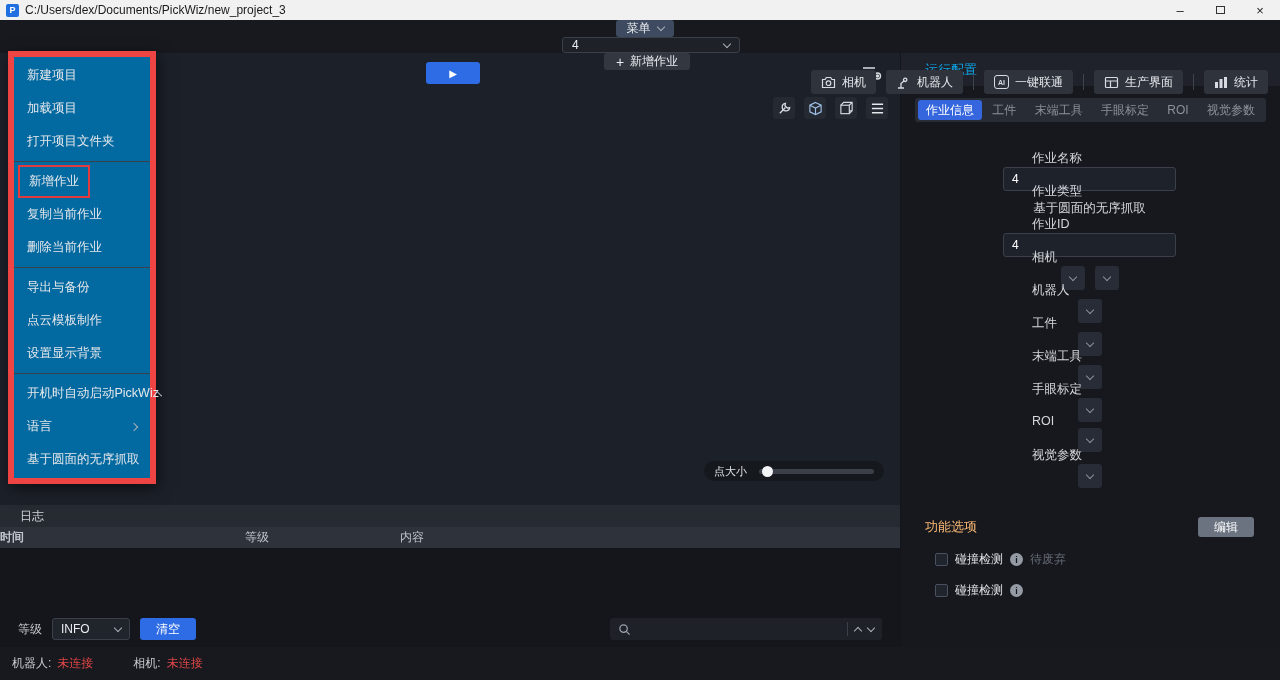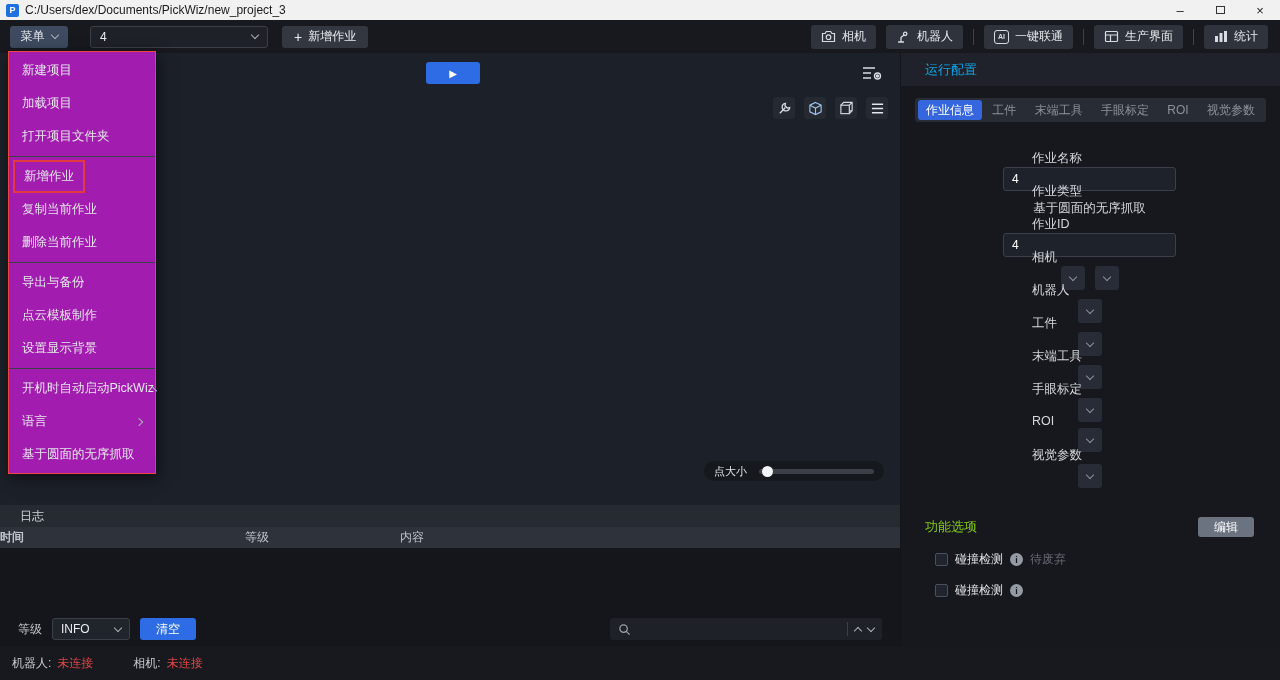--- a/index.html
+++ b/index.html
@@ -7,21 +7,21 @@
   body{position:relative;overflow:hidden;background:#131519;font-family:"Liberation Sans",sans-serif;-webkit-font-smoothing:antialiased;}
 
   
   .titlebar{position:absolute;top:0;left:0;width:1280px;height:20px;background:#f1f1f1;display:flex;align-items:center;font-size:12px;color:#1b1b1b;z-index:60;}
   .app-icon{width:13px;height:13px;background:#1f6fe0;color:#fff;font-size:9px;font-weight:bold;display:flex;align-items:center;justify-content:center;margin:0 6px;border-radius:2px;}
   .win-controls{margin-left:auto;display:flex;height:20px;}
   .win-btn{width:40px;height:20px;display:flex;align-items:center;justify-content:center;color:#222;font-size:13px;}
   .max-ico{width:9px;height:8px;border:1px solid #333;}
 
   
-  .toolbar{position:absolute;top:20px;left:0;width:1280px;height:33px;background:#17191e;display:flex;align-items:center;z-index:30;}
+  .toolbar{position:absolute;top:20px;left:0;width:1280px;height:33px;background:#17191e;display:flex;align-items:center;z-index:30;flex-direction:column;}
   .cv{display:inline-block;width:6px;height:6px;border-right:1.5px solid #aab0b8;border-bottom:1.5px solid #aab0b8;transform:rotate(45deg);margin-top:-3px;}
   .cv-r{display:inline-block;width:6px;height:6px;border-right:1.5px solid #aab0b8;border-bottom:1.5px solid #aab0b8;transform:rotate(-45deg);}
   .menu-btn{margin-left:10px;width:58px;height:22px;background:#3d4a5f;border-radius:3px;display:flex;align-items:center;justify-content:center;gap:7px;color:#e9ecf0;font-size:12px;cursor:default;}
   .job-select{margin-left:22px;width:178px;height:22px;background:#1e2127;border:1px solid #3a3f48;border-radius:3px;display:flex;align-items:center;padding:0 9px;color:#e9ecf0;font-size:12px;}
   .job-select .cv{margin-left:auto;}
   .add-job-btn{margin-left:14px;height:22px;padding:0 12px;background:#33373f;border-radius:3px;display:flex;align-items:center;gap:6px;color:#e9ecf0;font-size:12px;}
   .plus{font-size:14px;color:#e9ecf0;line-height:1;}
   .tb-right{margin-left:auto;margin-right:12px;display:flex;align-items:center;gap:10px;}
   .tb-btn{height:24px;padding:0 10px;background:#2f333b;border-radius:3px;display:flex;align-items:center;gap:6px;color:#e5e8ec;font-size:12px;}
   .tb-sep{width:1px;height:16px;background:#3e434b;}
@@ -32,21 +32,21 @@
   .play-btn{position:absolute;left:426px;top:9px;width:54px;height:22px;background:#2d6ce5;border-radius:3px;color:#fff;font-size:10px;display:flex;align-items:center;justify-content:center;}
   .view-settings{position:absolute;right:16px;top:10px;width:24px;height:20px;display:flex;align-items:center;justify-content:center;}
   .tool-row{position:absolute;right:12px;top:44px;display:flex;gap:9px;}
   .vp-icon{width:22px;height:22px;background:#242932;border-radius:3px;display:flex;align-items:center;justify-content:center;}
   .slider{position:absolute;right:16px;bottom:24px;width:180px;height:20px;background:#15181d;border-radius:10px;display:flex;align-items:center;padding:0 10px;gap:12px;justify-content:center;}
   .slider-label{font-size:11px;color:#e2e5e9;white-space:nowrap;}
   .slider-track{flex:1;height:5px;background:#3a3f48;border-radius:3px;position:relative;}
   .slider-knob{position:absolute;left:3px;top:-3px;width:11px;height:11px;background:#f2f4f6;border-radius:50%;}
 
   
-  .menu-panel{position:absolute;left:8px;top:51px;width:148px;background:#a21caf;border:1px solid #ef4444;box-shadow:2px 4px 14px rgba(0,0,0,.55);z-index:50;padding:2px 0;}
+  .menu-panel{position:absolute;left:8px;top:51px;width:148px;background:#0369a1;border:6px solid #ef4444;box-shadow:2px 4px 14px rgba(0,0,0,.55);z-index:50;padding:2px 0;}
   .menu-item{height:33px;display:flex;align-items:center;padding:0 13px;color:#e6e8eb;font-size:12.5px;white-space:nowrap;}
   .menu-item .cv-r{margin-left:auto;}
   .menu-divider{height:1px;background:#3c4048;margin:3px 0;}
   .redbox{border:2px solid #e23b3f;padding:6px 9px;margin-left:-9px;}
 
   
   .log-panel{position:absolute;left:0;top:505px;width:900px;height:142px;background:#14161b;}
   .log-title-bar{height:22px;background:#262a31;display:flex;align-items:center;padding:0 20px;color:#d2d5da;font-size:12px;}
   .log-cols{height:21px;background:#2e323b;display:flex;align-items:center;color:#c2c6cd;font-size:12px;}
   .col-time{width:245px;font-weight:bold;}
@@ -77,21 +77,21 @@
   .tab.active{background:#3566dd;color:#fff;}
   .cfg-form{margin:28px 26px 0 24px;}
   .cfg-row{display:flex;align-items:center;height:24px;margin-bottom:9px;flex-direction:column;}
   .cfg-label{width:115px;font-size:12.5px;color:#d4d7dc;flex-shrink:0;}
   .cfg-fields{flex:1;display:flex;gap:10px;}
   .text-input{flex:1;height:24px;background:#1e222a;border:1px solid #3a3f4a;border-radius:3px;color:#fff;font-size:12px;padding:0 8px;font-family:"Liberation Sans",sans-serif;outline:none;min-width:0;}
   .plain-value{font-size:12.5px;color:#d4d7dc;}
   .dd{flex:1;height:24px;background:#272c36;border-radius:3px;display:flex;align-items:center;justify-content:flex-end;padding:0 9px;}
   .dd .cv{border-color:#8b9099;}
   .options-head{margin:46px 26px 0 24px;display:flex;align-items:center;justify-content:space-between;}
-  .options-title{font-size:13px;color:#84cc16;}
+  .options-title{font-size:13px;color:#fdba74;}
   .edit-btn{width:56px;height:20px;background:#6b7380;border:none;border-radius:3px;color:#fff;font-size:12px;display:flex;align-items:center;justify-content:center;}
   .opt-item{margin:14px 26px 0 34px;display:flex;align-items:center;gap:7px;}
   .checkbox{width:13px;height:13px;background:#20242c;border:1px solid #495060;border-radius:2px;}
   .opt-label{font-size:12px;color:#dfe2e6;}
   .info-ico{width:13px;height:13px;border-radius:50%;background:#959ba4;color:#15171c;font-size:9px;font-weight:bold;display:flex;align-items:center;justify-content:center;}
   .opt-tag{font-size:12px;color:#666b74;}
 </style>
 </head>
 <body>
 

